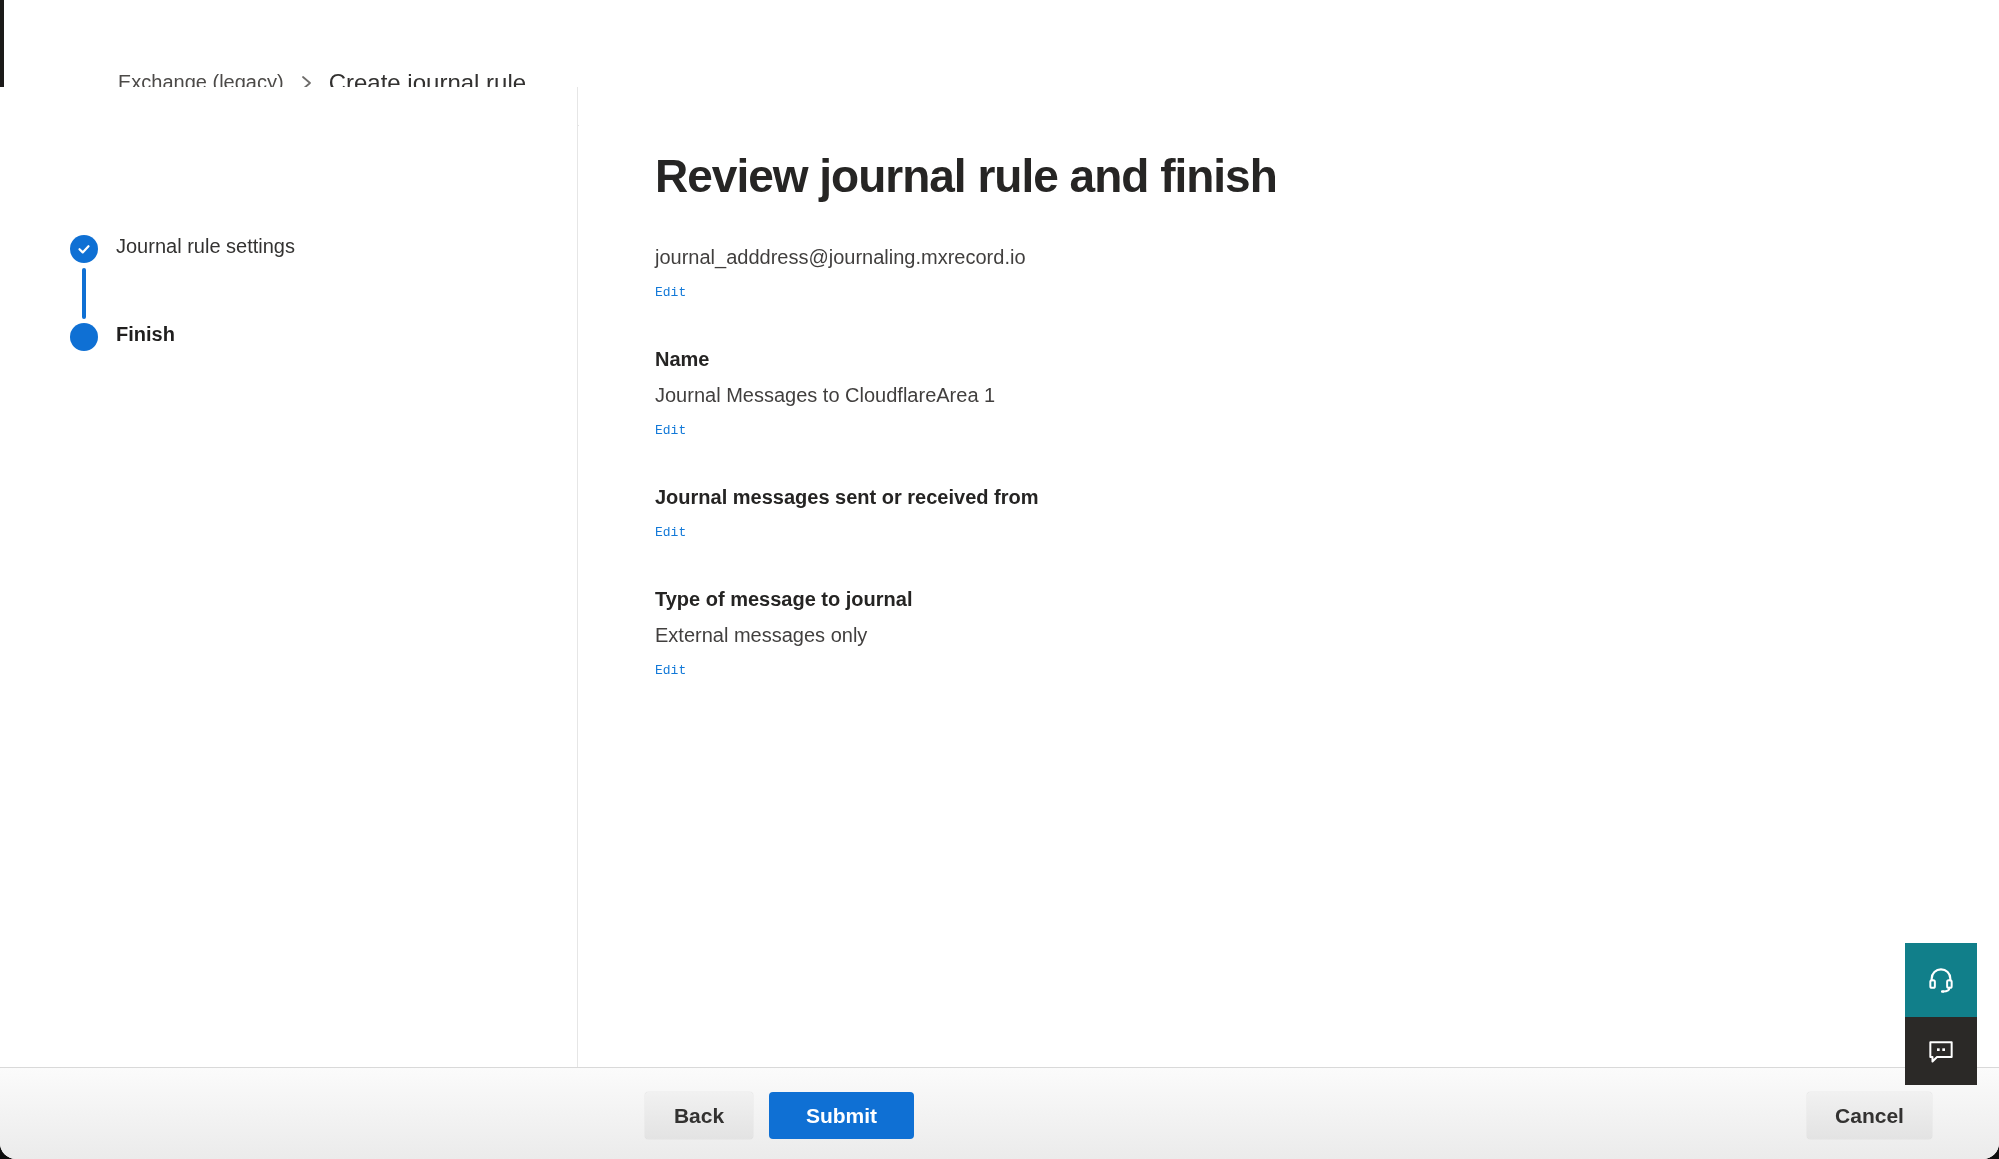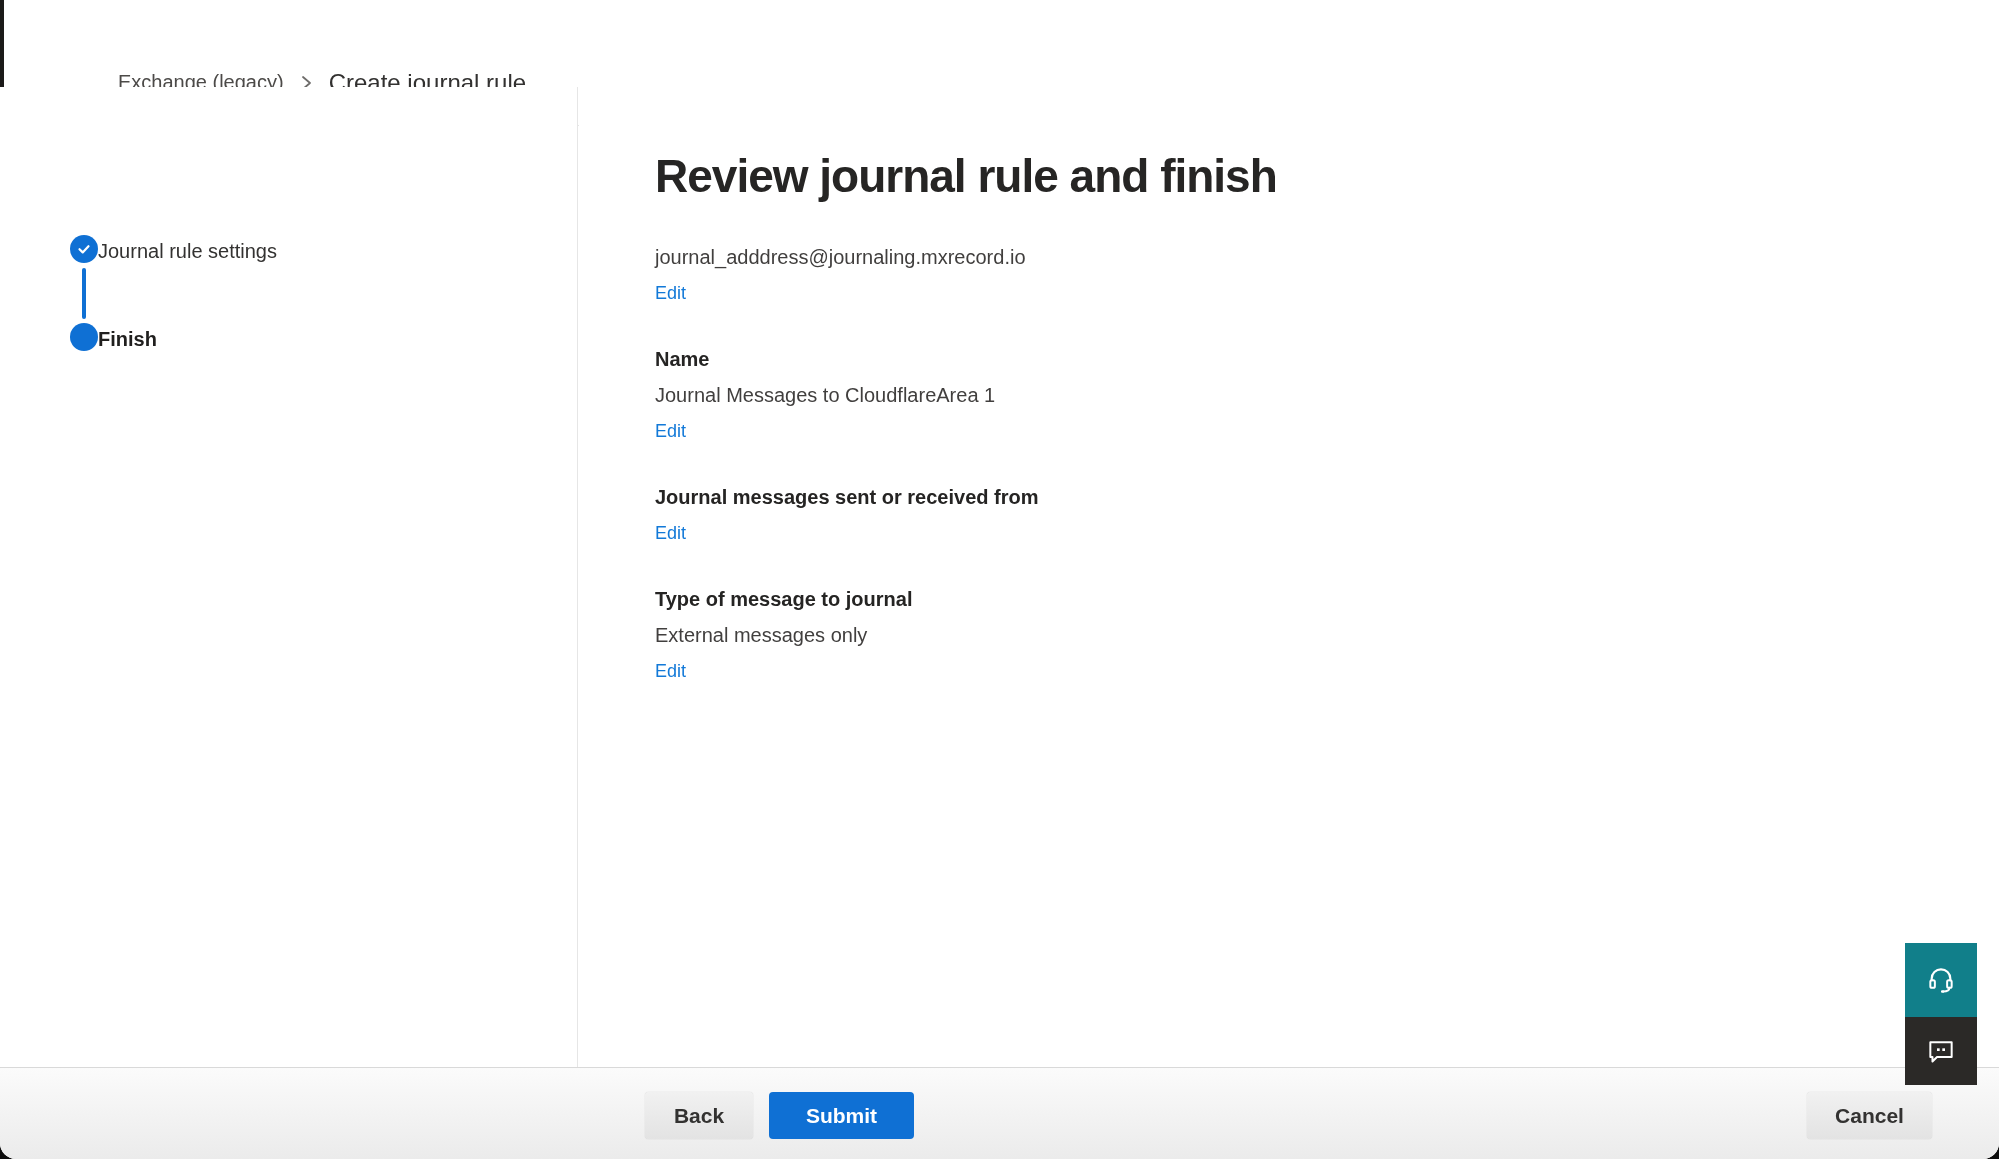--- a/index.html
+++ b/index.html
@@ -35,21 +35,21 @@
   .crumb-sep { margin:0 16px; display:flex; align-items:center; }
   .crumb-current { font-size:24px; color:#323130; }
 
   
   .steps-panel {
     position:absolute; left:0; top:87px; width:578px; bottom:92px;
     background:#fff;
     border-right:1px solid #e6e6e6;
   }
   .step-row {
-    position:absolute; left:70px; display:flex; align-items:flex-end; gap:0;
+    position:absolute; left:70px; display:flex; align-items:flex-start; gap:18px;
     cursor:pointer;
   }
   .step-row.step-1 { top:148px; }
   .step-row.step-2 { top:236px; }
   .step-circle {
     width:28px; height:28px; border-radius:50%;
     background:var(--accent,#0f70d4);
     display:flex; align-items:center; justify-content:center;
     flex:0 0 auto;
   }
@@ -71,22 +71,22 @@
     font-size:46px; font-weight:700; color:#262524;
     letter-spacing:-1px;
     margin-bottom:36px;
   }
   .review-section { margin-bottom:30px; }
   .section-label { font-size:20px; font-weight:700; color:#252423; line-height:36px; }
   .section-value { font-size:20px; color:#413f3e; line-height:36px; }
   .section-value:empty { display:none; }
   .edit-link {
     display:inline-block;
-    font-size:18px; color:var(--link,#1279d8);
-    line-height:36px; text-decoration:none; cursor:pointer;
+    font-size:13px; color:var(--link,#1279d8);
+    line-height:36px; text-decoration:none; cursor:pointer;font-family:Liberation Mono, monospace;
   }
 
   
   .footer-bar {
     position:absolute; left:0; right:0; bottom:0; height:92px;
     background:linear-gradient(180deg,#fbfbfb 0%, #ebebeb 100%);
     border-top:1px solid #d9d9d9;
   }
   .btn {
     position:absolute; top:24px; height:47px;

